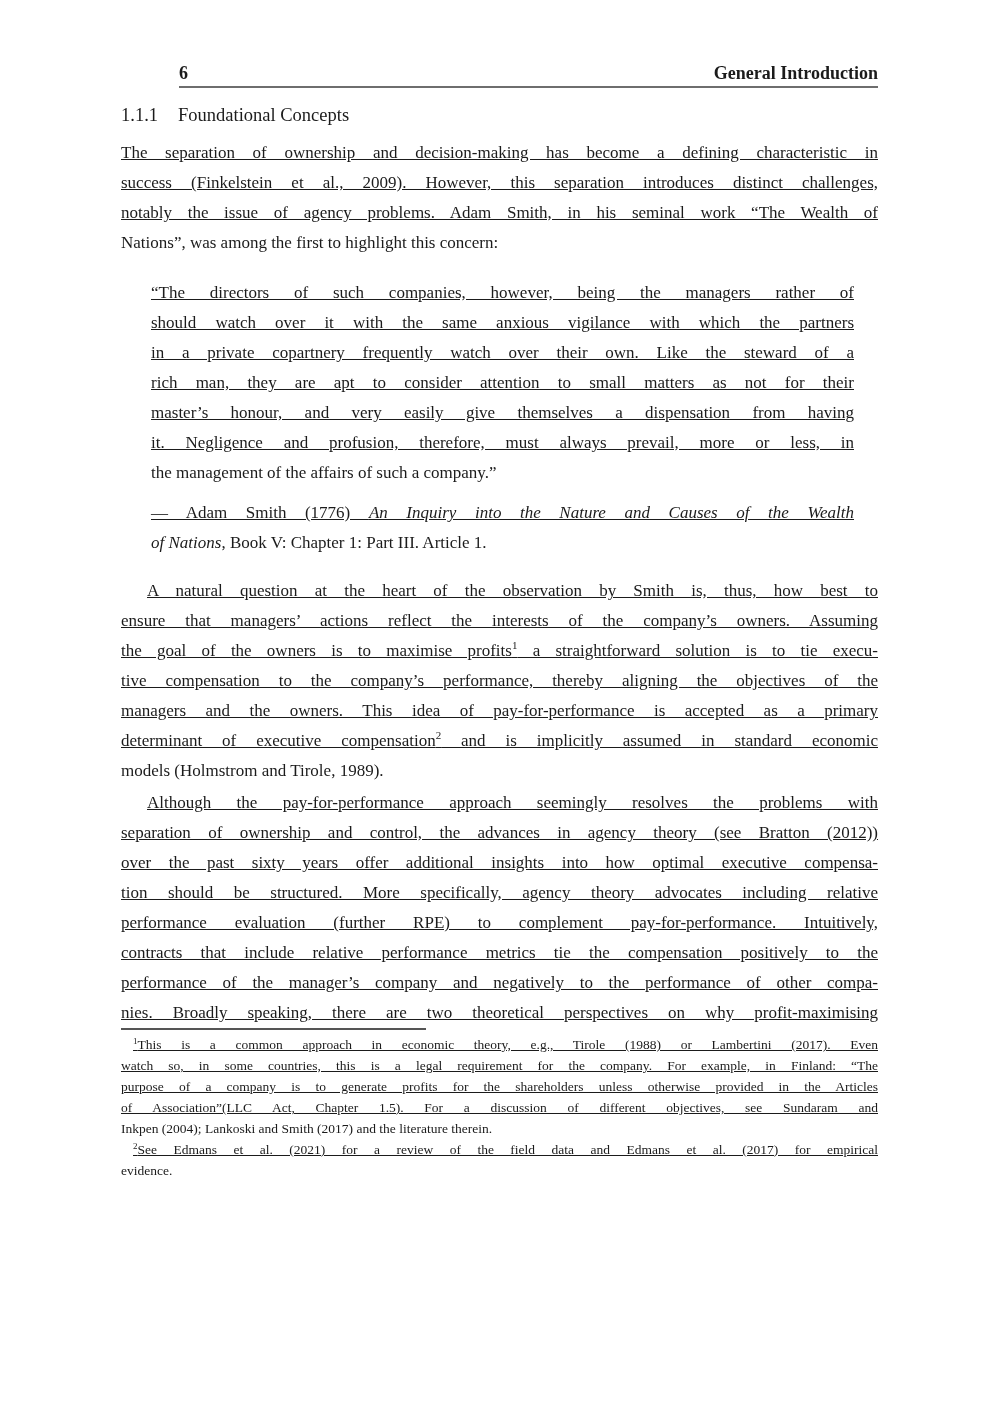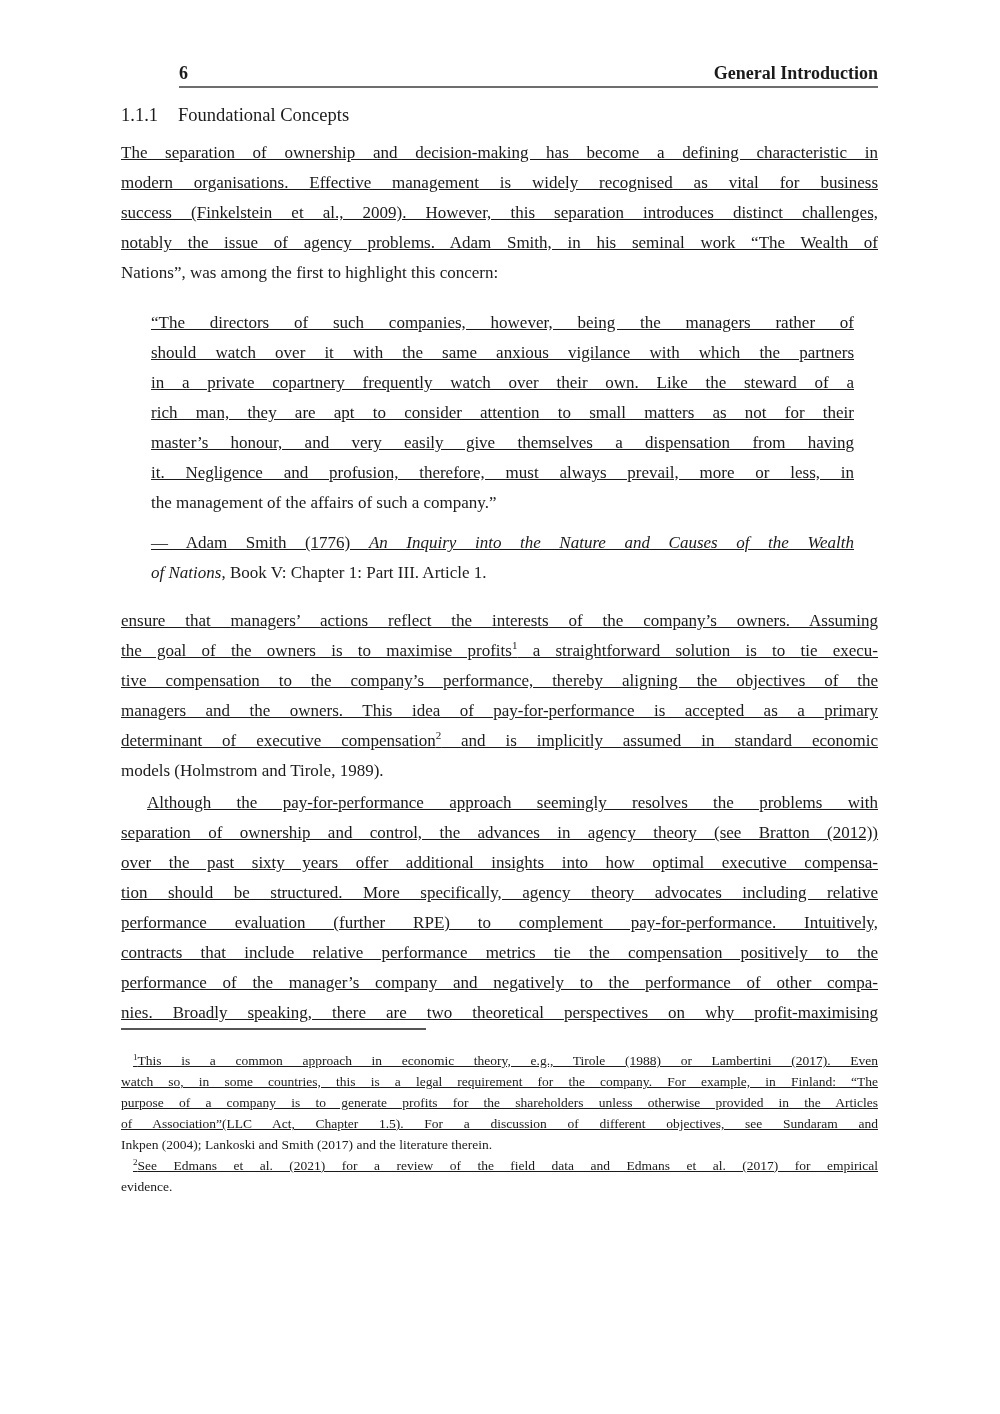--- a/index.html
+++ b/index.html
@@ -56,21 +56,21 @@
   .jline { text-align: justify; text-align-last: justify; text-decoration: underline; }
   .lline { text-align: left; }
   .firstline { text-indent: 26px; }
   sup.bsup { font-size: 11px; line-height: 0; vertical-align: super; }
   
   .quote { margin: 20px 24px 0 30px; font-size: 17px; line-height: 30px; }
   .attrib { margin-top: 10px; }
   .it { font-style: italic; }
   
   .fnrule { margin-top: 0px; width: 305px; height: 2px; background: #555; }
-  .footnotes { margin-top: 20px; font-size: 13.5px; line-height: 21px; }
+  .footnotes { margin-top: 4px; font-size: 13.5px; line-height: 21px; }
   .fn-first { text-indent: 12px; }
   sup.fsup { font-size: 9px; line-height: 0; vertical-align: super; }
 </style>
 </head>
 <body>
 
 <div class="page">
   <div class="content">
 
     <div class="header">
@@ -81,21 +81,20 @@
       <div class="header-rule"></div>
     </div>
 
 
     <div class="subsec">
       <span class="num">1.1.1</span><span>Foundational Concepts</span>
     </div>
 
     <div class="body-block p1">
       <div class="jline">The separation of ownership and decision-making has become a defining characteristic in</div>
-      <div class="jline">modern organisations. Effective management is widely recognised as vital for business</div>
       <div class="jline">success (Finkelstein et al., 2009). However, this separation introduces distinct challenges,</div>
       <div class="jline">notably the issue of agency problems. Adam Smith, in his seminal work “The Wealth of</div>
       <div class="lline">Nations”, was among the first to highlight this concern:</div>
     </div>
 
     <div class="quote">
       <div class="jline">“The directors of such companies, however, being the managers rather of</div>
       <div class="jline">should watch over it with the same anxious vigilance with which the partners</div>
       <div class="jline">in a private copartnery frequently watch over their own. Like the steward of a</div>
       <div class="jline">rich man, they are apt to consider attention to small matters as not for their</div>
@@ -103,20 +102,21 @@
       <div class="jline">it. Negligence and profusion, therefore, must always prevail, more or less, in</div>
       <div class="lline">the management of the affairs of such a company.”</div>
 
       <div class="attrib">
         <div class="jline"><span>— Adam Smith (1776) </span><span class="it">An Inquiry into the Nature and Causes of the Wealth</span></div>
         <div class="lline"><span class="it">of Nations</span><span>, Book V: Chapter 1: Part III. Article 1.</span></div>
       </div>
     </div>
 
     <div class="body-block p2">
+      <div class="jline firstline">A natural question at the heart of the observation by Smith is, thus, how best to</div>
       <div class="jline">ensure that managers’ actions reflect the interests of the company’s owners. Assuming</div>
       <div class="jline"><span>the goal of the owners is to maximise profits</span><sup class="bsup">1</sup><span> a straightforward solution is to tie execu-</span></div>
       <div class="jline">tive compensation to the company’s performance, thereby aligning the objectives of the</div>
       <div class="jline">managers and the owners. This idea of pay-for-performance is accepted as a primary</div>
       <div class="jline"><span>determinant of executive compensation</span><sup class="bsup">2</sup><span> and is implicitly assumed in standard economic</span></div>
       <div class="lline">models (Holmstrom and Tirole, 1989).</div>
     </div>
 
     <div class="body-block p3">
       <div class="jline firstline">Although the pay-for-performance approach seemingly resolves the problems with</div>

